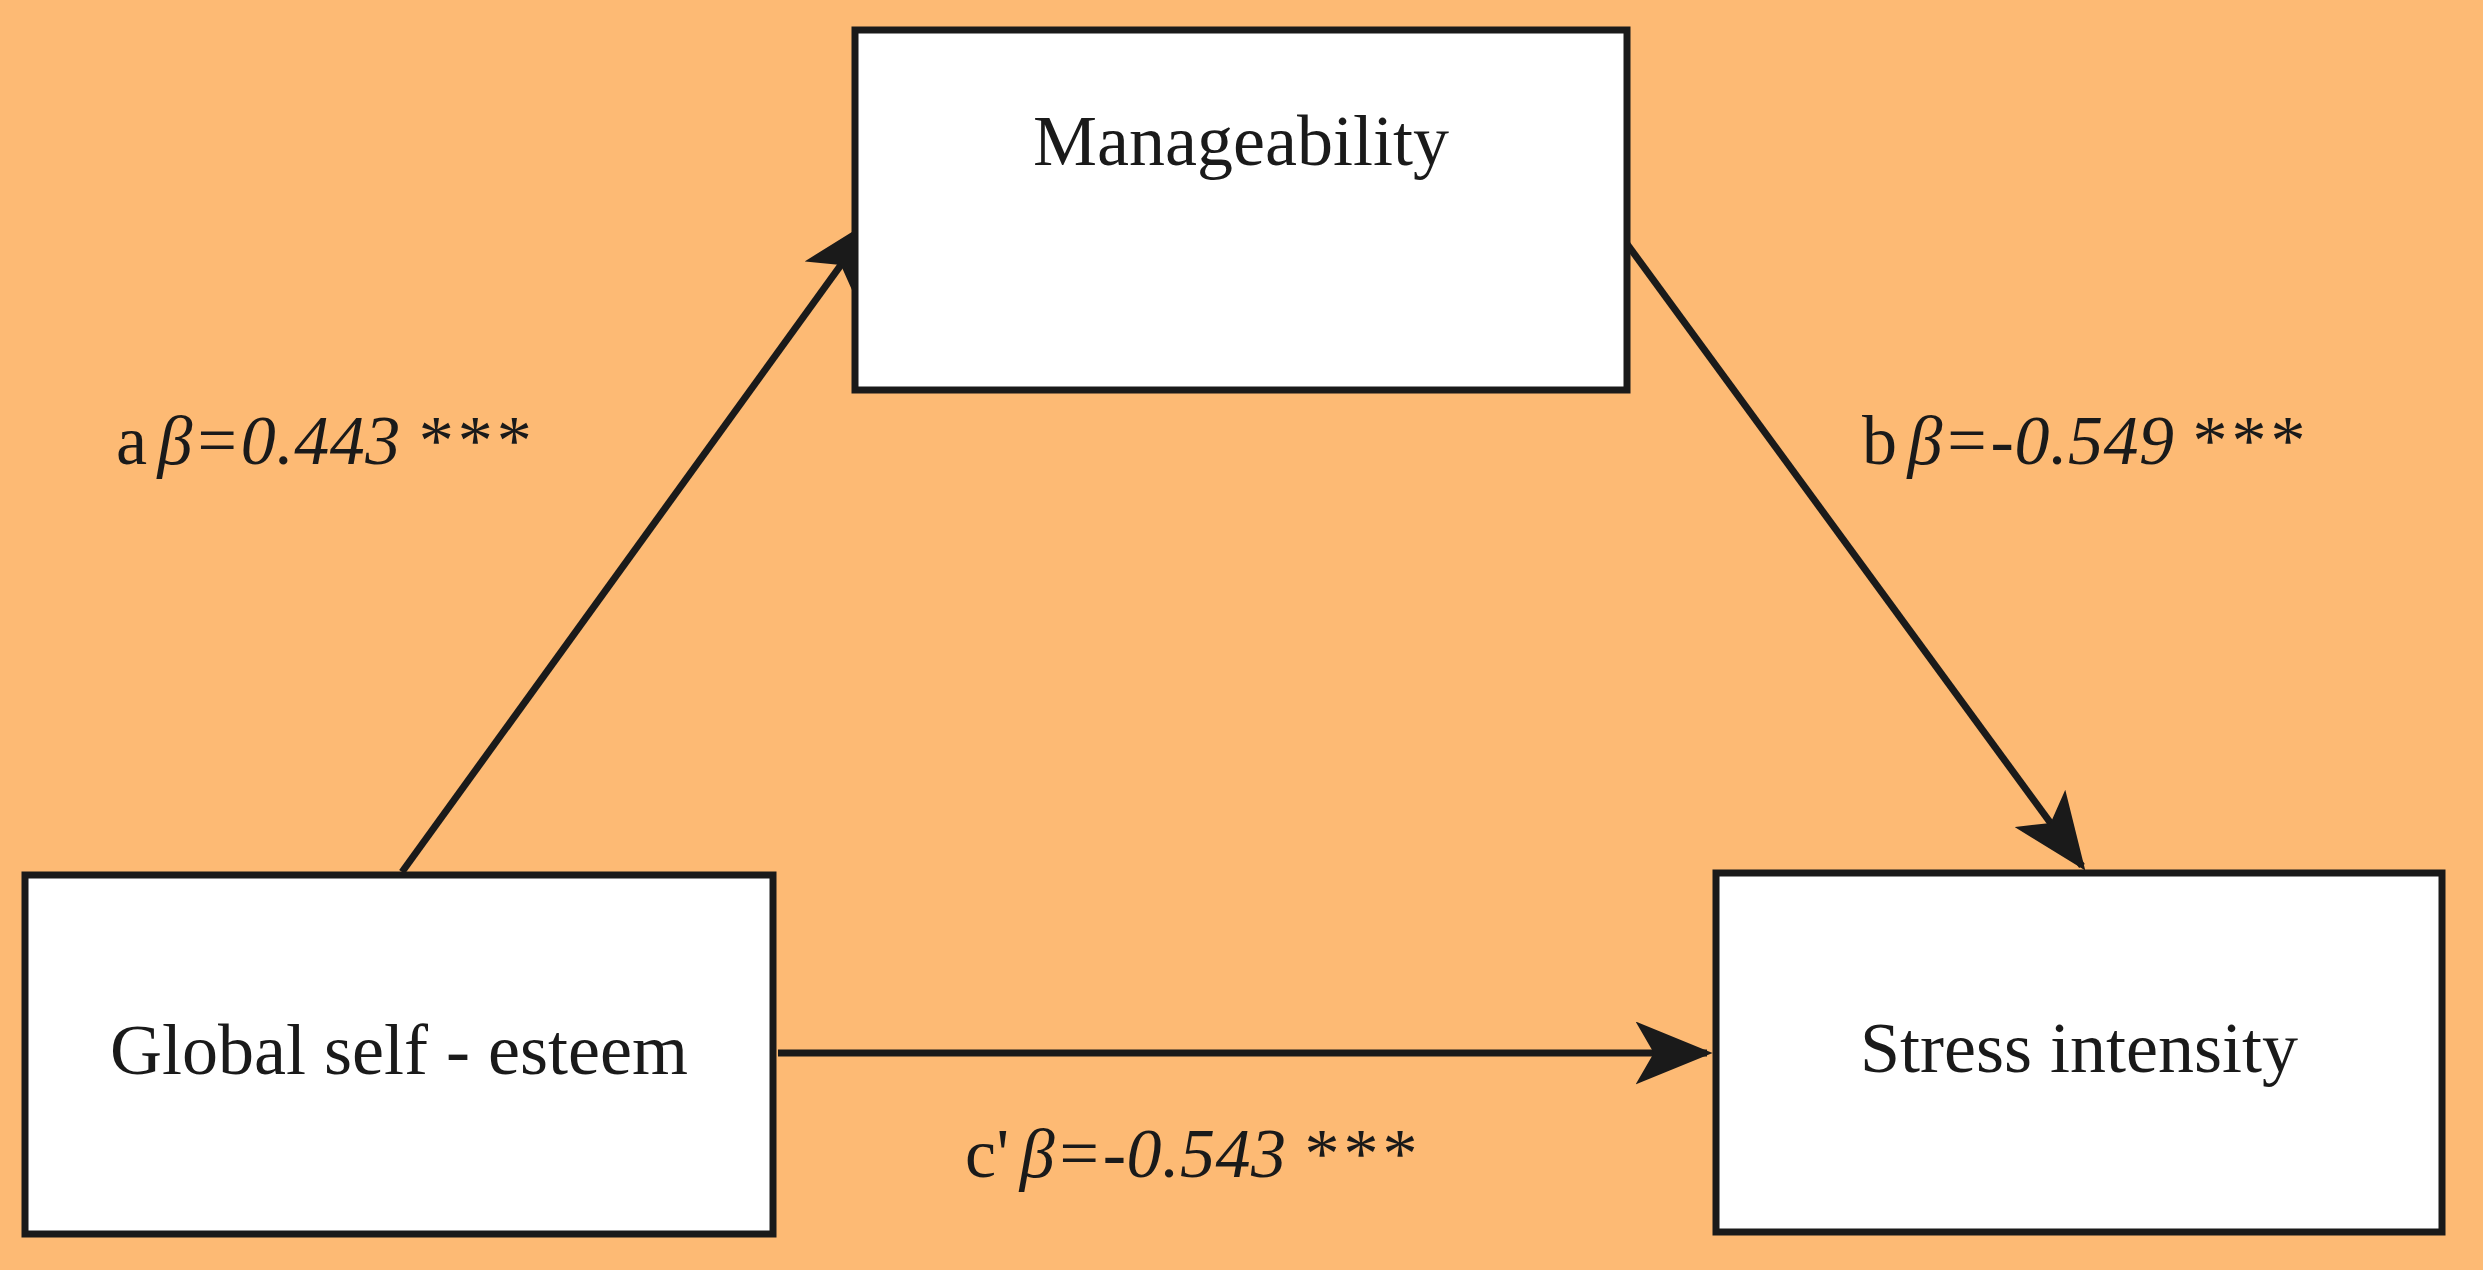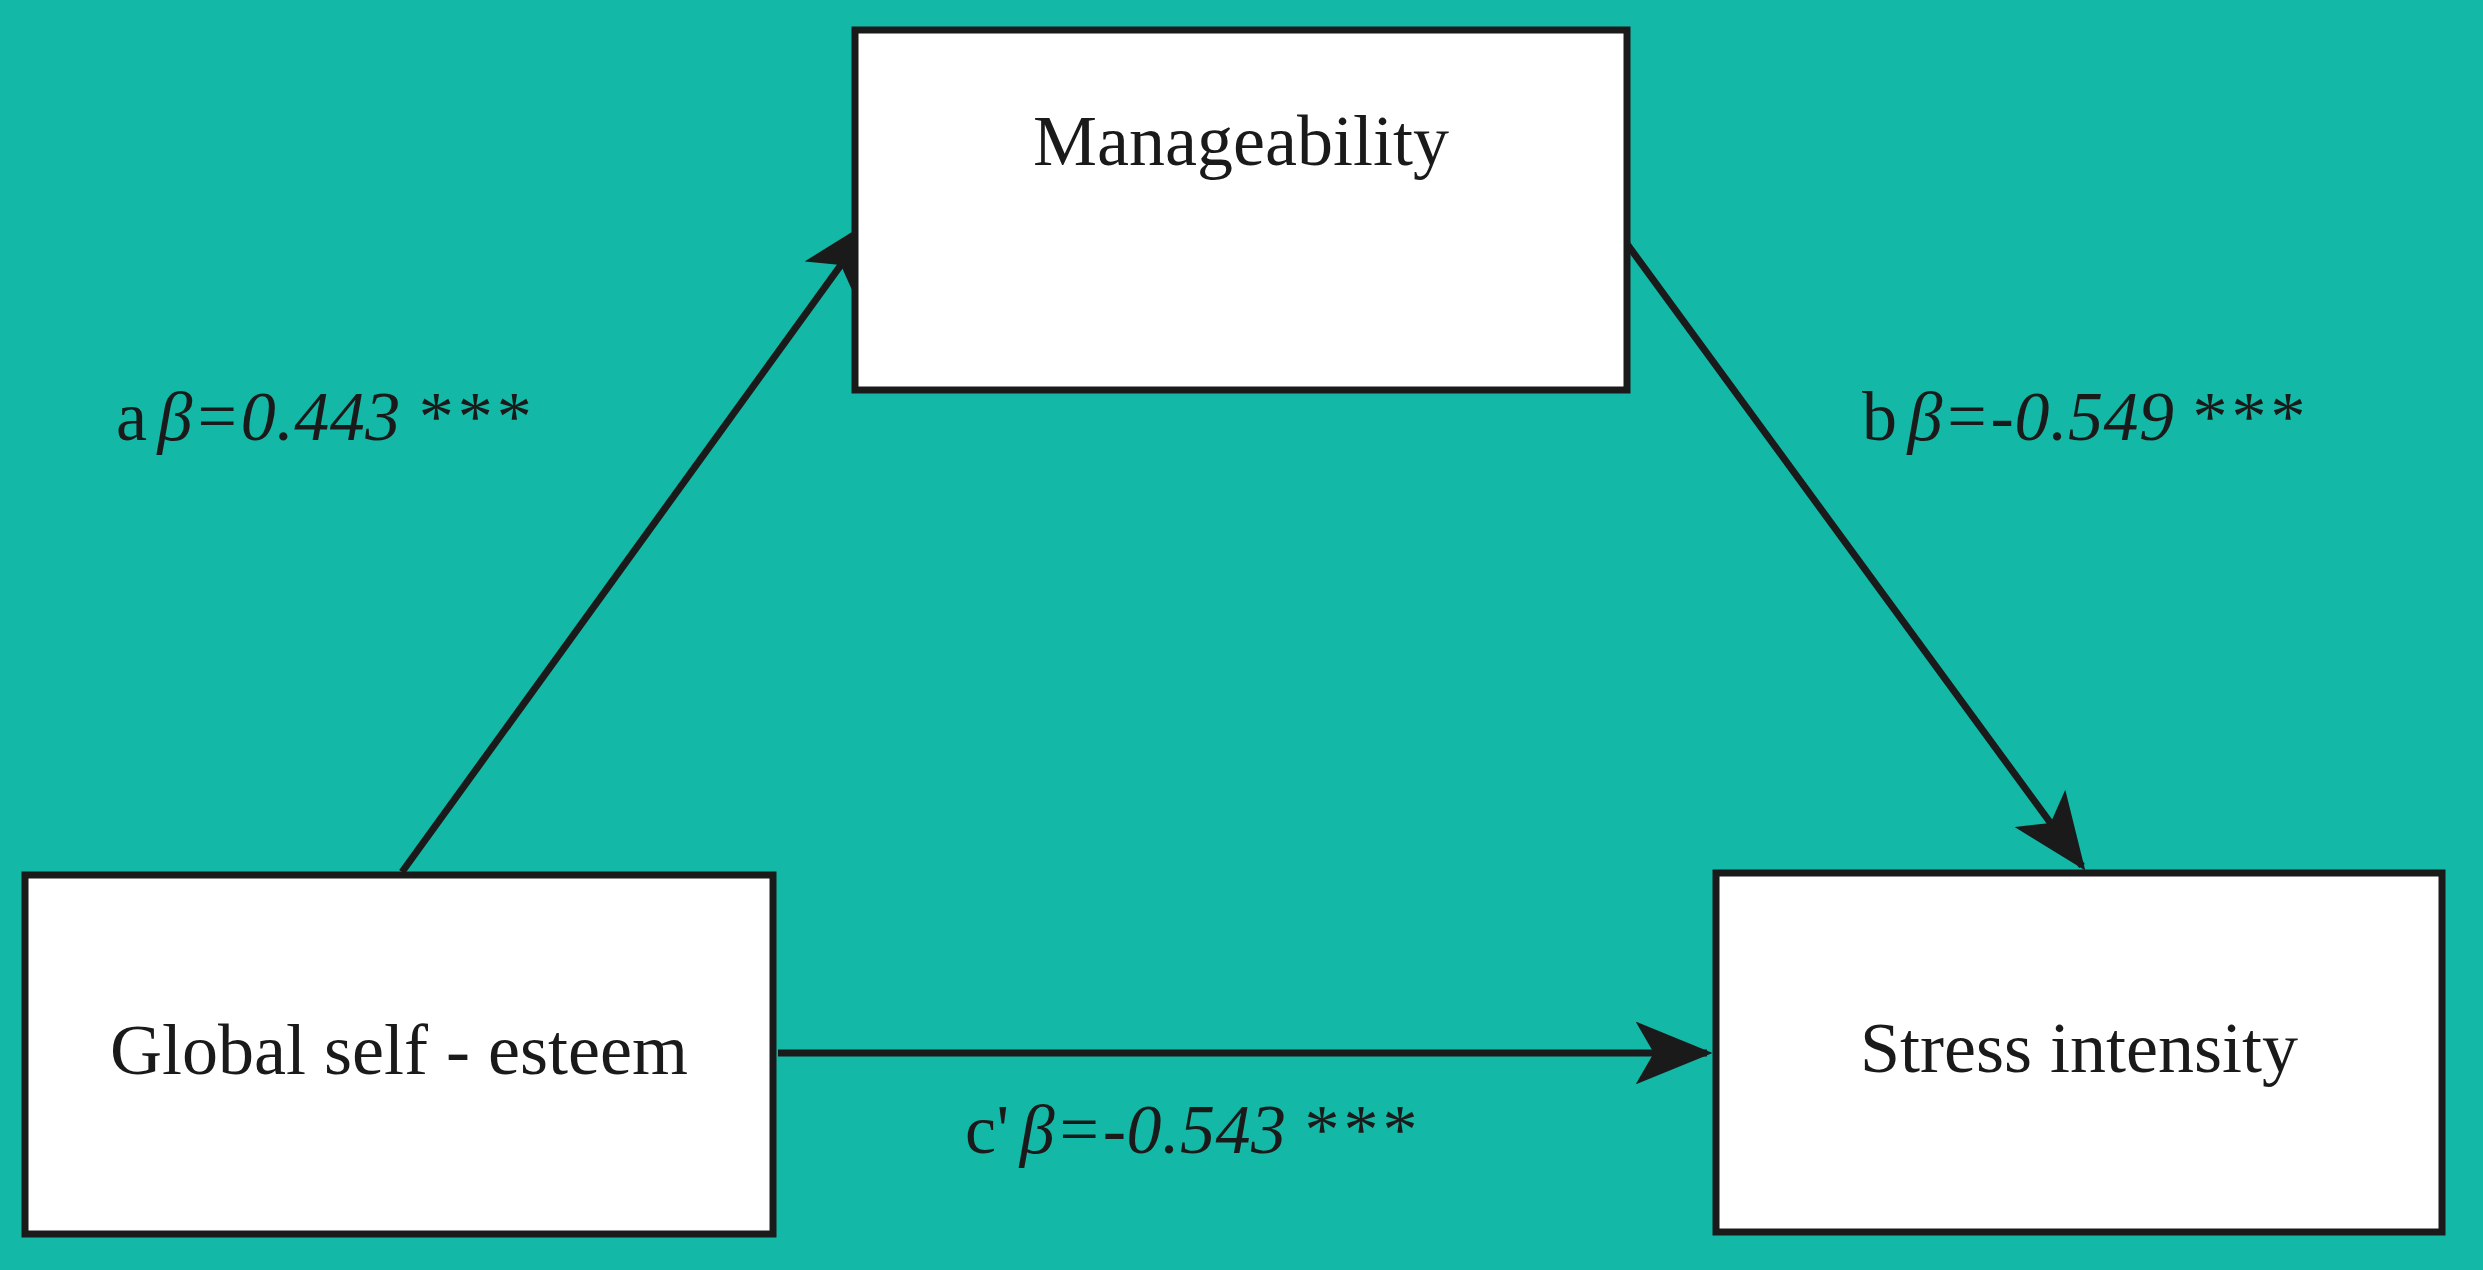--- a/index.html
+++ b/index.html
@@ -11,21 +11,21 @@
   body {
     width: 2483px;
     height: 1270px;
     font-family: "Liberation Serif", "DejaVu Serif", serif;
     overflow: hidden;
   }
   #diagram-root {
     position: relative;
     width: 2483px;
     height: 1270px;
-    background: #14b8a6;
+    background: #fdba74;
   }
   svg#diagram-svg {
     position: absolute;
     top: 0;
     left: 0;
     width: 2483px;
     height: 1270px;
     display: block;
   }
   .node-rect {
@@ -46,20 +46,21 @@
     fill: none;
   }
   .path-label {
     position: absolute;
     font-family: "Liberation Serif", "DejaVu Serif", serif;
     font-size: 70px;
     color: #1a1a1a;
     white-space: nowrap;
     line-height: 1;
     letter-spacing: 0.5px;
+    margin-top: 24px;
   }
   .path-label .coef-name {
     font-style: normal;
   }
   .path-label .coef-beta {
     font-style: italic;
     padding-left: 10px;
   }
   .path-label .coef-value {
     font-style: italic;

